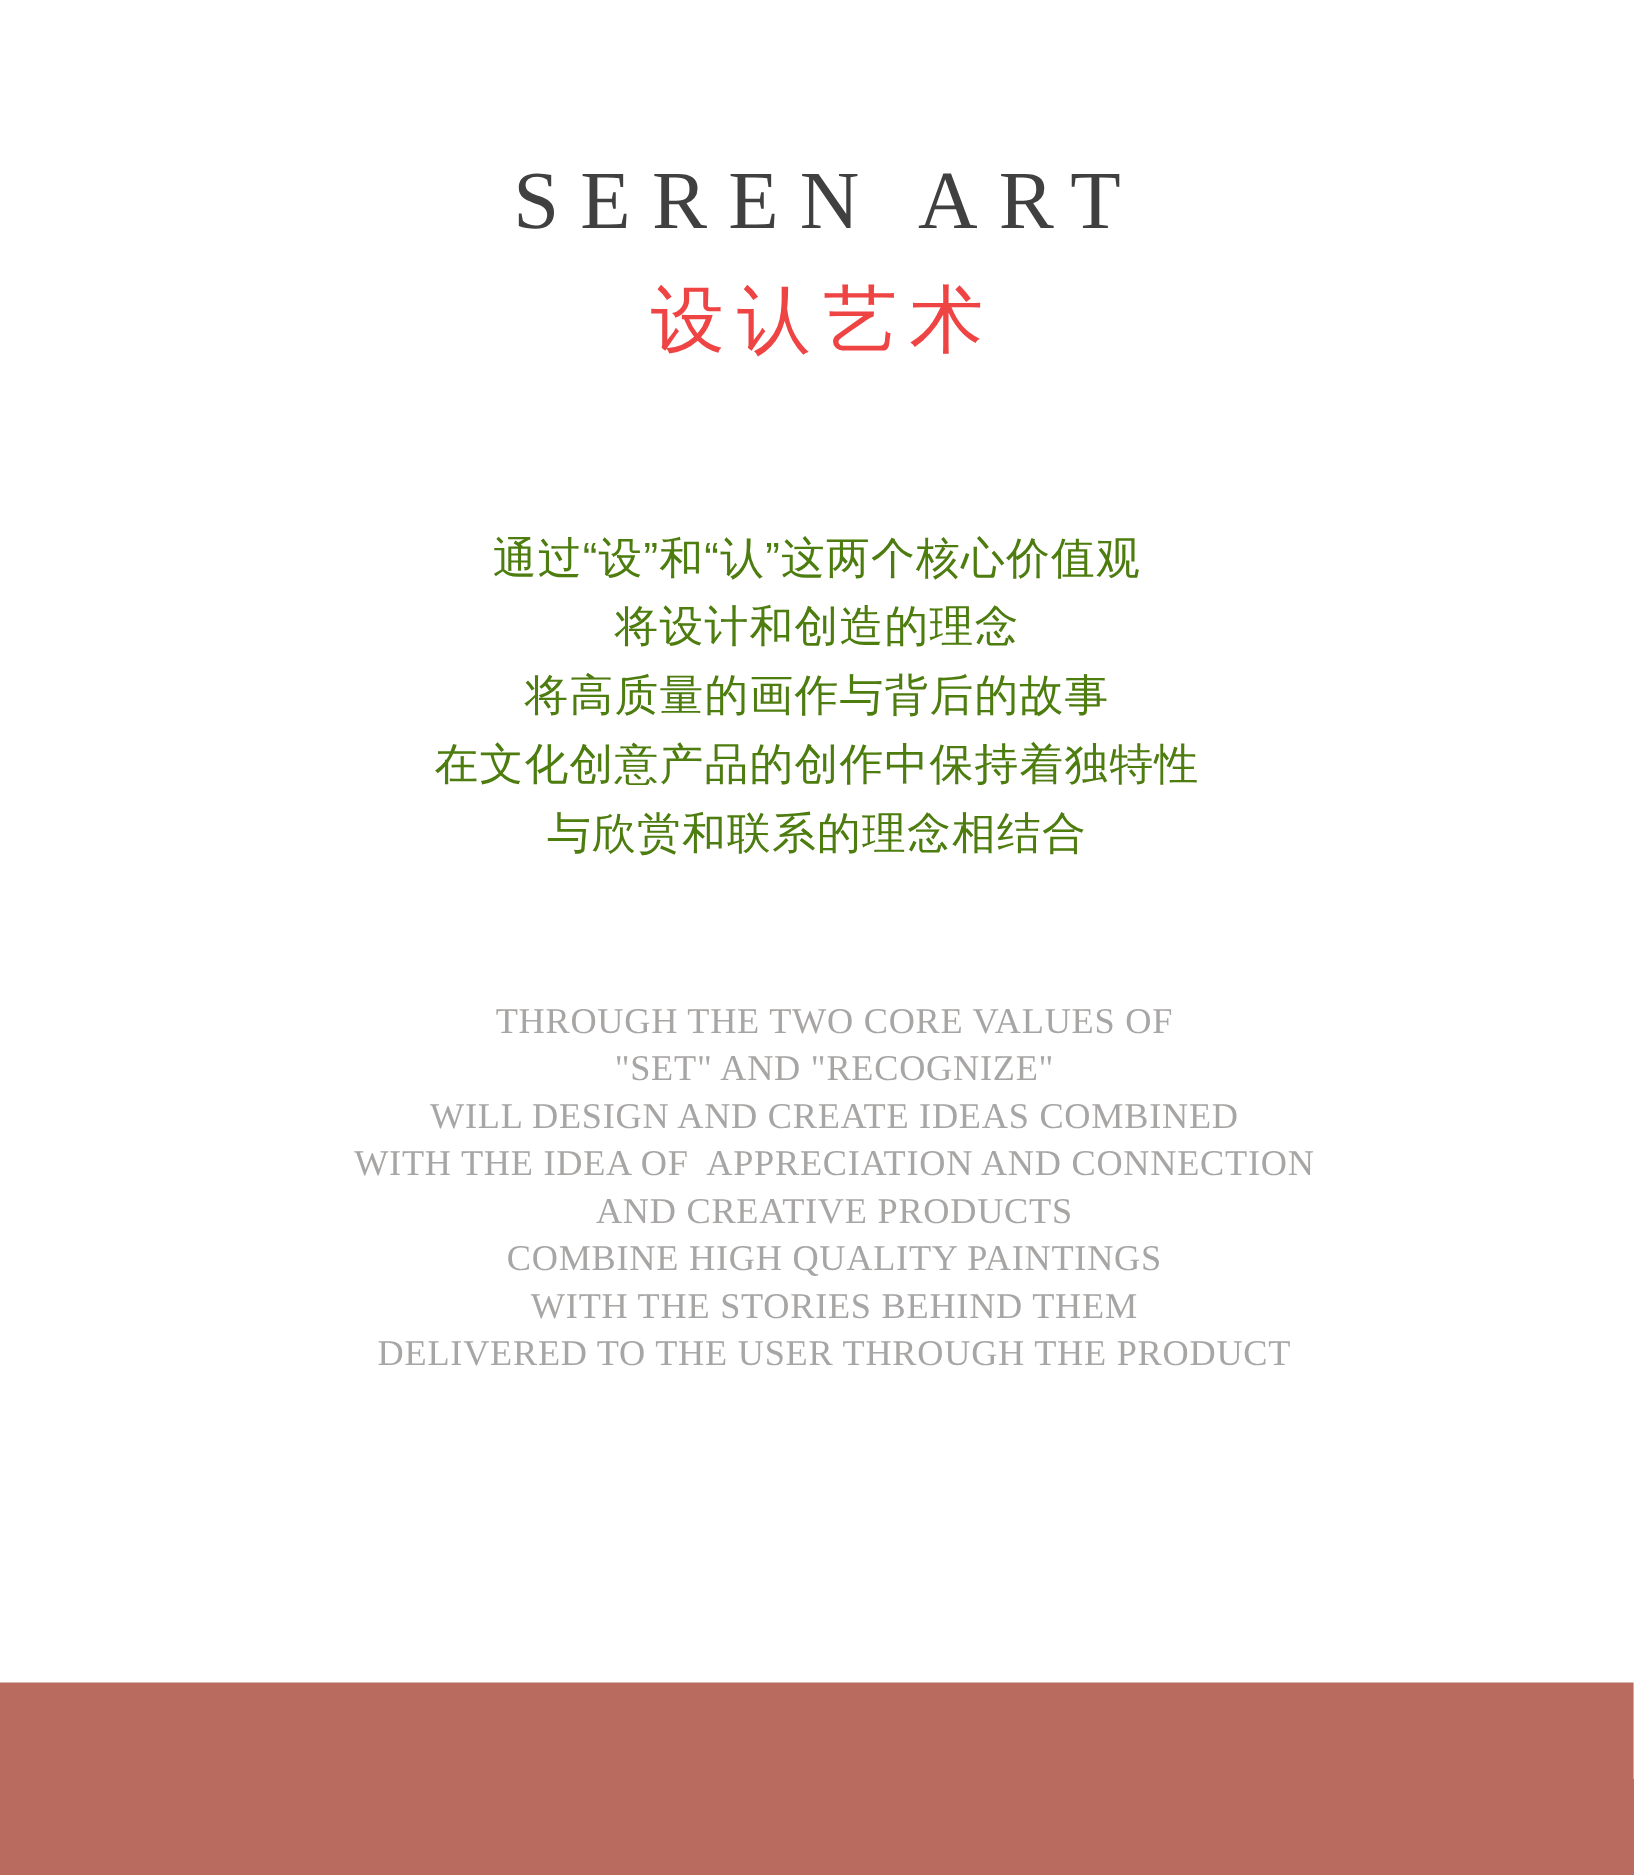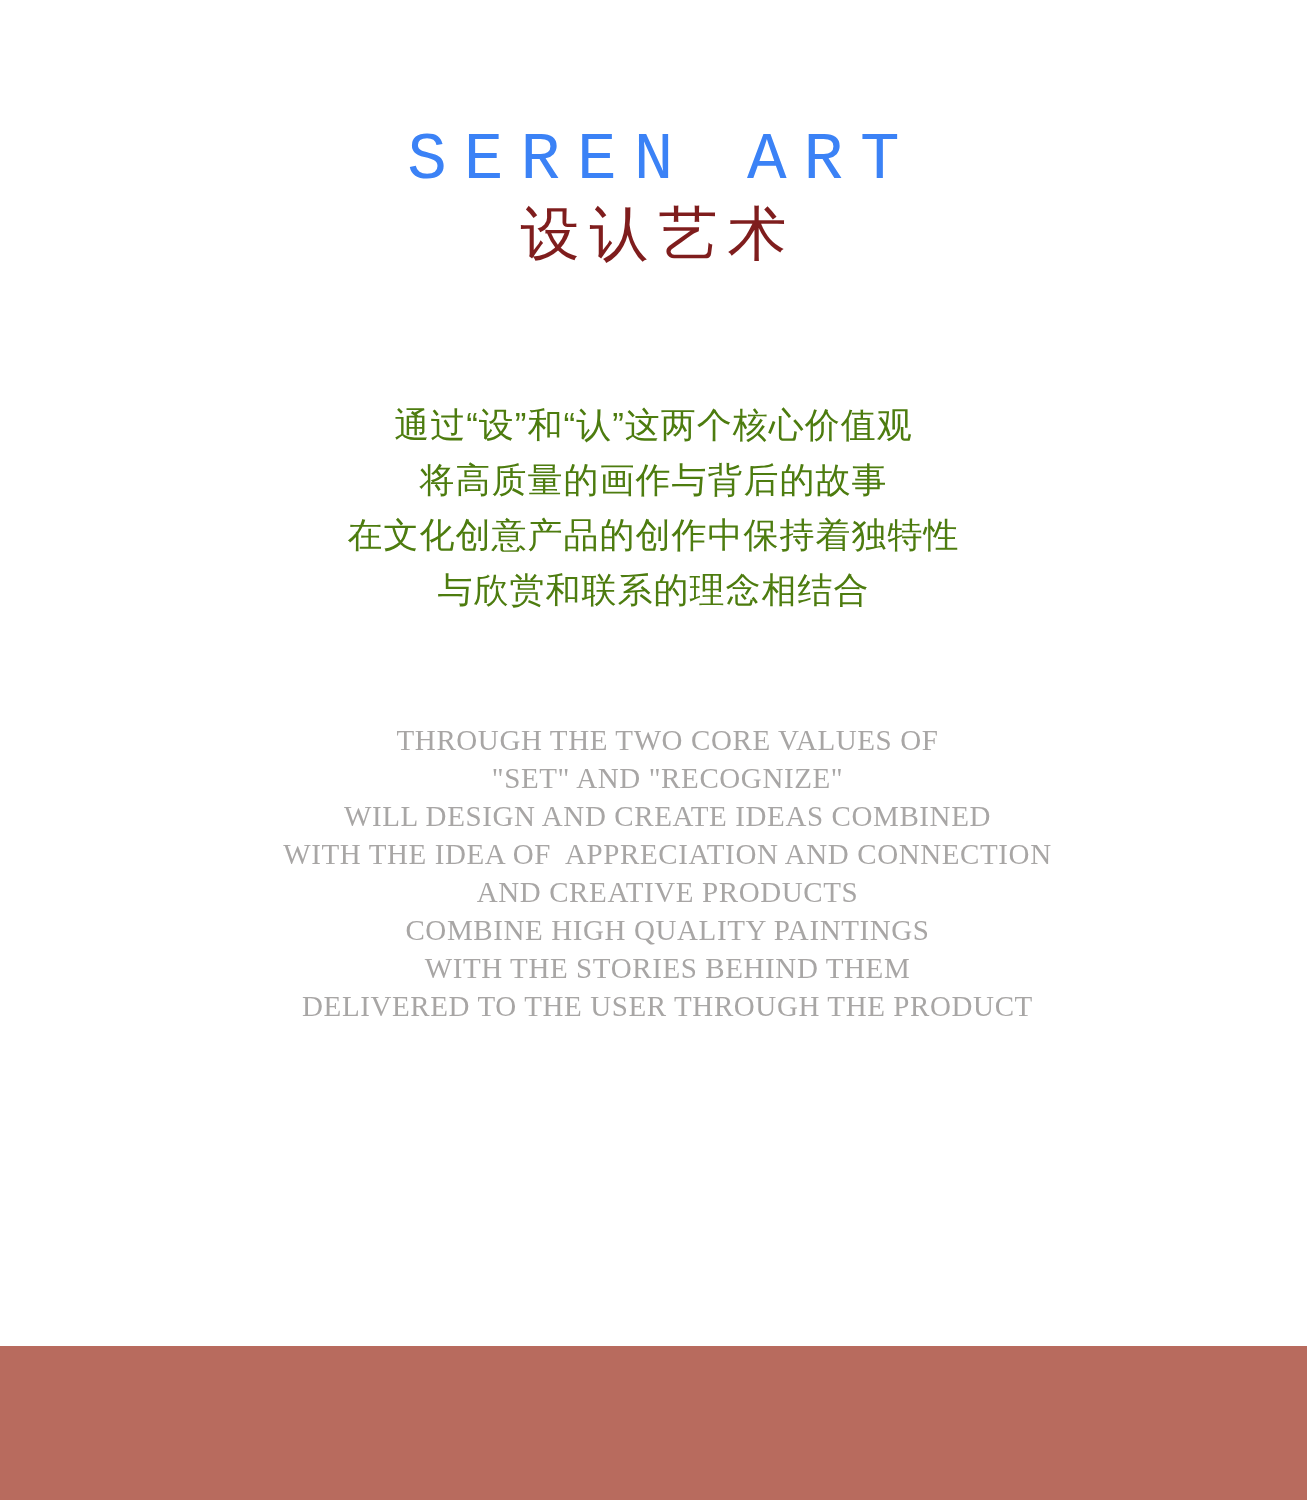--- a/index.html
+++ b/index.html
@@ -26,35 +26,36 @@
     align-items: center;
   }
 
   
   .brand-block {
     margin-top: 126px;
     text-align: center;
     width: 100%;
   }
   .brand-en {
-    font-family: Liberation Mono, monospace;
+    font-family: Liberation Serif, serif;
     font-size: 66px;
     font-weight: 400;
     letter-spacing: 17px;
-    color: #3b82f6;
+    color: #404040;
     line-height: 1.05;
     text-indent: 17px;
     white-space: pre;
   }
   .brand-cn {
     font-family: "Liberation Sans", "DejaVu Sans", sans-serif;
     font-size: 59px;
     font-weight: 300;
     letter-spacing: 10px;
-    color: #7f1d1d;
+    color: #ef4444;
+    margin-top: 22px;
     text-indent: 10px;
   }
 
   
   .statement-cn {
     margin-top: 122px;
     text-align: center;
     color: #4d7c0f;
     font-family: "Liberation Sans", "DejaVu Sans", sans-serif;
     font-size: 35px;
@@ -100,20 +101,21 @@
 
 <div class="page" style="background: rgb(255, 255, 255);">
 
   <div class="brand-block">
     <div class="brand-en">SEREN ART</div>
     <div class="brand-cn">设认艺术</div>
   </div>
 
   <div class="statement-cn">
     <span class="line">通过“设”和“认”这两个核心价值观</span>
+    <span class="line">将设计和创造的理念</span>
     <span class="line">将高质量的画作与背后的故事</span>
     <span class="line">在文化创意产品的创作中保持着独特性</span>
     <span class="line">与欣赏和联系的理念相结合</span>
   </div>
 
   <div class="statement-en" style="color: rgb(168, 166, 165);">
     <span class="line">THROUGH THE TWO CORE VALUES OF</span>
     <span class="line">"SET" AND "RECOGNIZE"</span>
     <span class="line">WILL DESIGN AND CREATE IDEAS COMBINED</span>
     <span class="line">WITH THE IDEA OF  APPRECIATION AND CONNECTION</span>

